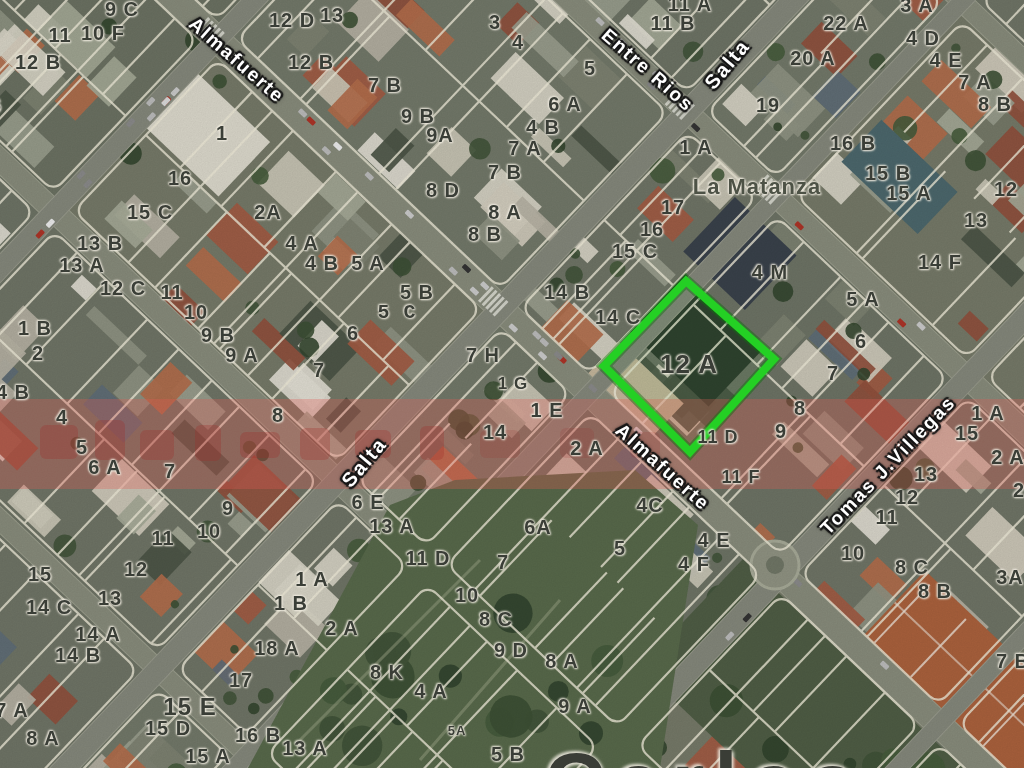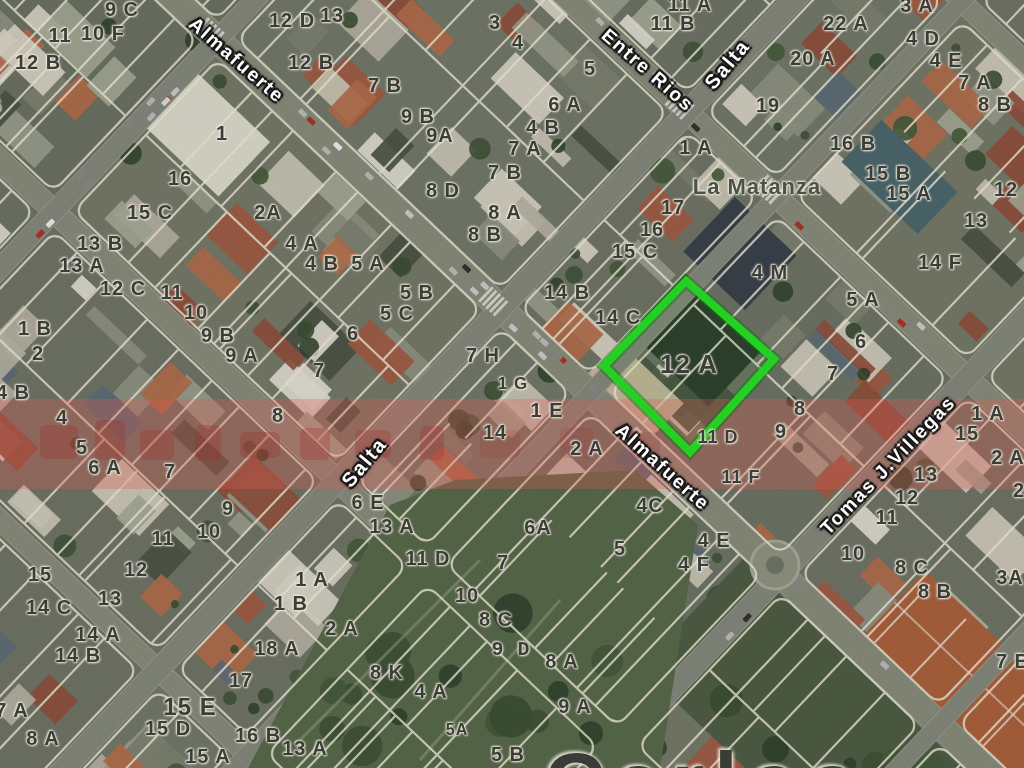--- a/index.html
+++ b/index.html
@@ -1711,21 +1711,21 @@
       <div class="plabel" style="left: 35px; top: 328px; font-size: 20px;">1 B</div>
       <div class="plabel" style="left: 38px; top: 353px; font-size: 20px;">2</div>
       <div class="plabel" style="left: 13px; top: 392px; font-size: 20px;">4 B</div>
       <div class="plabel" style="left: 62px; top: 417px; font-size: 20px;">4</div>
       <div class="plabel" style="left: 82px; top: 447px; font-size: 20px;">5</div>
       <div class="plabel" style="left: 105px; top: 467px; font-size: 20px;">6 A</div>
       <div class="plabel" style="left: 170px; top: 471px; font-size: 20px;">7</div>
       <div class="plabel" style="left: 278px; top: 415px; font-size: 20px;">8</div>
       <div class="plabel" style="left: 368px; top: 263px; font-size: 20px;">5 A</div>
       <div class="plabel" style="left: 417px; top: 292px; font-size: 20px;">5 B</div>
-      <div class="plabel" style="left: 397px; top: 313px; font-size: 20px;">5 C</div>
+      <div class="plabel" style="left: 397px; top: 313px; font-size: 20px; font-family: Liberation Mono, monospace;">5 C</div>
       <div class="plabel" style="left: 353px; top: 333px; font-size: 20px;">6</div>
       <div class="plabel" style="left: 319px; top: 370px; font-size: 20px;">7</div>
       <div class="plabel" style="left: 495px; top: 22px; font-size: 20px;">3</div>
       <div class="plabel" style="left: 518px; top: 42px; font-size: 20px;">4</div>
       <div class="plabel" style="left: 590px; top: 68px; font-size: 20px;">5</div>
       <div class="plabel" style="left: 385px; top: 85px; font-size: 20px;">7 B</div>
       <div class="plabel" style="left: 418px; top: 116px; font-size: 20px;">9 B</div>
       <div class="plabel" style="left: 440px; top: 135px; font-size: 20px;">9A</div>
       <div class="plabel" style="left: 565px; top: 104px; font-size: 20px;">6 A</div>
       <div class="plabel" style="left: 543px; top: 127px; font-size: 20px;">4 B</div>
@@ -1801,26 +1801,26 @@
       <div class="plabel" style="left: 258px; top: 735px; font-size: 20px;">16 B</div>
       <div class="plabel" style="left: 305px; top: 748px; font-size: 20px;">13 A</div>
       <div class="plabel" style="left: 208px; top: 756px; font-size: 20px;">15 A</div>
       <div class="plabel" style="left: 12px; top: 710px; font-size: 20px;">7 A</div>
       <div class="plabel" style="left: 43px; top: 738px; font-size: 20px;">8 A</div>
       <div class="plabel" style="left: 368px; top: 502px; font-size: 20px;">6 E</div>
       <div class="plabel" style="left: 392px; top: 526px; font-size: 20px;">13 A</div>
       <div class="plabel" style="left: 428px; top: 558px; font-size: 20px;">11 D</div>
       <div class="plabel" style="left: 467px; top: 595px; font-size: 20px;">10</div>
       <div class="plabel" style="left: 496px; top: 619px; font-size: 20px;">8 C</div>
-      <div class="plabel" style="left: 511px; top: 650px; font-size: 20px; font-family: Liberation Mono, monospace;">9 D</div>
+      <div class="plabel" style="left: 511px; top: 650px; font-size: 20px;">9 D</div>
       <div class="plabel" style="left: 562px; top: 661px; font-size: 20px;">8 A</div>
       <div class="plabel" style="left: 575px; top: 706px; font-size: 20px;">9 A</div>
       <div class="plabel" style="left: 387px; top: 672px; font-size: 20px;">8 K</div>
       <div class="plabel" style="left: 431px; top: 691px; font-size: 20px;">4 A</div>
-      <div class="plabel" style="left: 457px; top: 730px; font-size: 16px;">5A</div>
+      <div class="plabel" style="left: 457px; top: 730px; font-size: 13px;">5A</div>
       <div class="plabel" style="left: 508px; top: 754px; font-size: 20px;">5 B</div>
       <div class="plabel" style="left: 538px; top: 527px; font-size: 20px;">6A</div>
       <div class="plabel" style="left: 503px; top: 562px; font-size: 20px;">7</div>
       <div class="plabel" style="left: 620px; top: 548px; font-size: 20px;">5</div>
       <div class="plabel" style="left: 650px; top: 505px; font-size: 20px;">4C</div>
       <div class="plabel" style="left: 714px; top: 540px; font-size: 20px;">4 E</div>
       <div class="plabel" style="left: 694px; top: 564px; font-size: 20px;">4 F</div>
       <div class="slabel" style="left: 237px; top: 60px; font-size: 19px; transform: translate(-50%, -50%) rotate(41deg);">Almafuerte</div>
       <div class="slabel" style="left: 663px; top: 467px; font-size: 19px; transform: translate(-50%, -50%) rotate(42deg);">Almafuerte</div>
       <div class="slabel" style="left: 648px; top: 70px; font-size: 19px; transform: translate(-50%, -50%) rotate(41deg);">Entre Rios</div>

